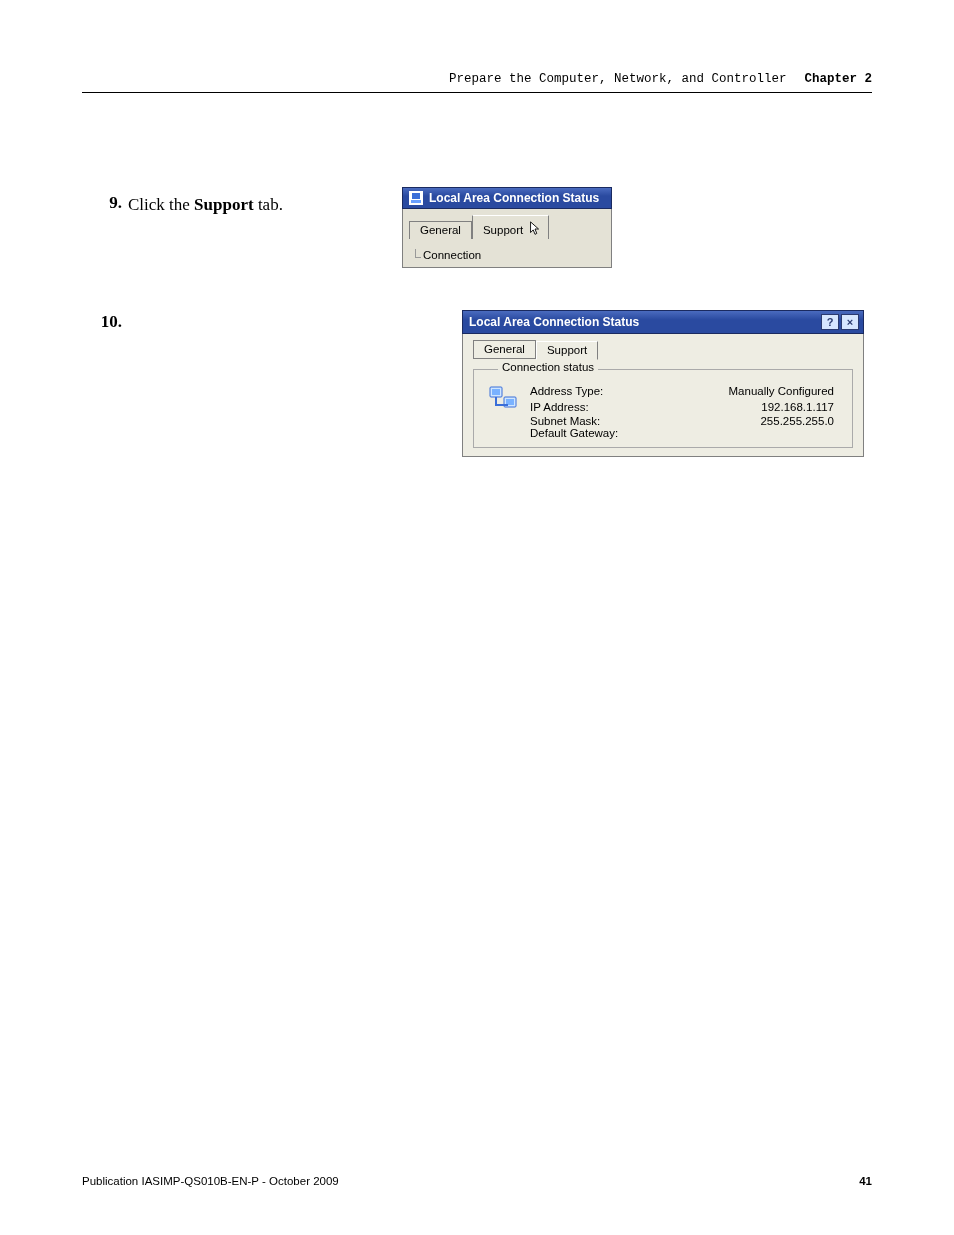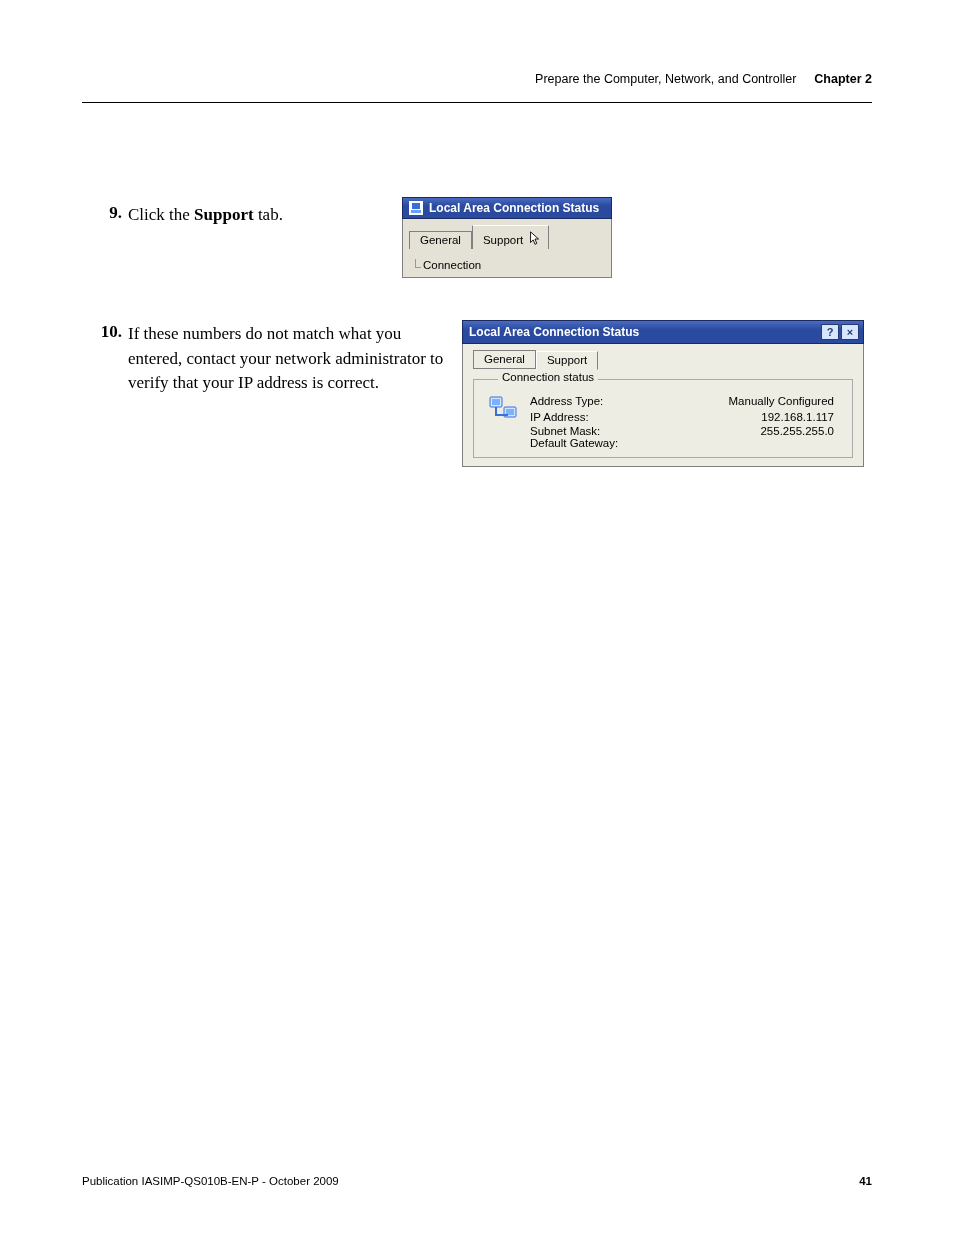--- a/index.html
+++ b/index.html
@@ -17,22 +17,22 @@
     padding: 72px 82px 50px 82px;
     box-sizing: border-box;
     height: 100%;
     position: relative;
   }
   .header {
     display: flex;
     justify-content: flex-end;
     align-items: baseline;
     border-bottom: 1.5px solid #000;
-    padding-bottom: 16px;
-    font-family: Liberation Sans, sans-serif;
+    padding-bottom: 6px;
+    font-family: Liberation Mono, monospace;
     font-size: 12.5px;
     margin-bottom: 100px;
   }
   .header .light { font-weight: 400; margin-right: 18px; }
   .header .bold { font-weight: 700; }
 
   .step-row {
     display: flex;
     align-items: flex-start;
     margin-bottom: 44px;
@@ -275,21 +275,20 @@
           </div>
         </div>
         <div class="conn-line">Connection</div>
       </div>
     </div>
   </div>
 
   <div class="step-row" style="margin-bottom:24px;">
     <div class="step-num">10.</div>
     <div class="step-body" style="flex:0 0 320px;">
-      <p>If these numbers do not match what you entered, contact your network administrator to verify that your IP address is correct.</p>
     </div>
 
     <div class="shot2">
       <div class="titlebar2">
         <span class="tb-icon"></span>
         <span>Local Area Connection Status</span>
         <span class="tb-spacer"></span>
         <span class="tb-btn">?</span>
         <span class="tb-btn">×</span>
       </div>

